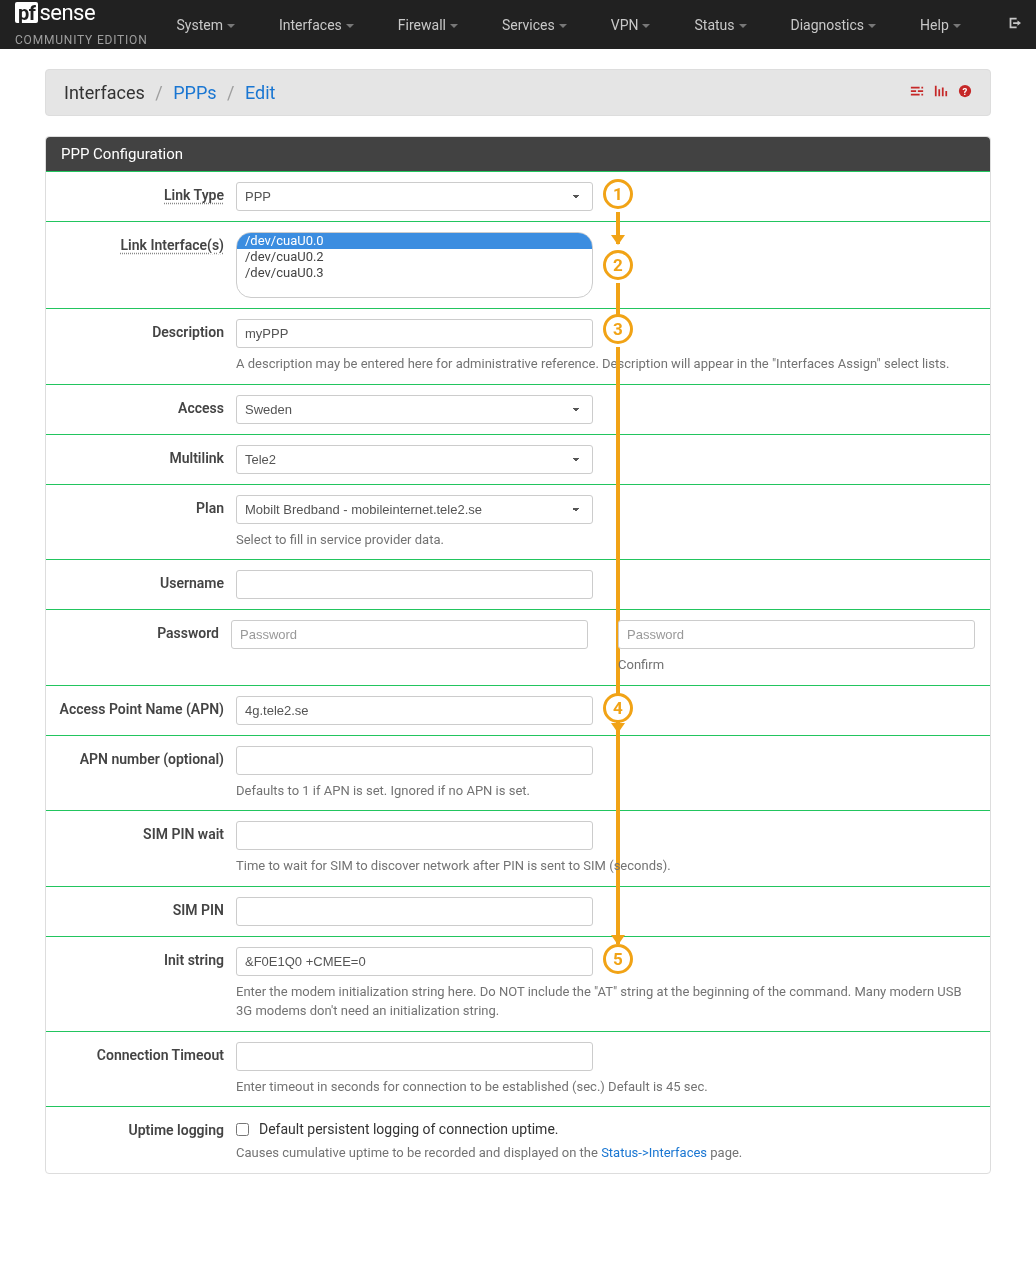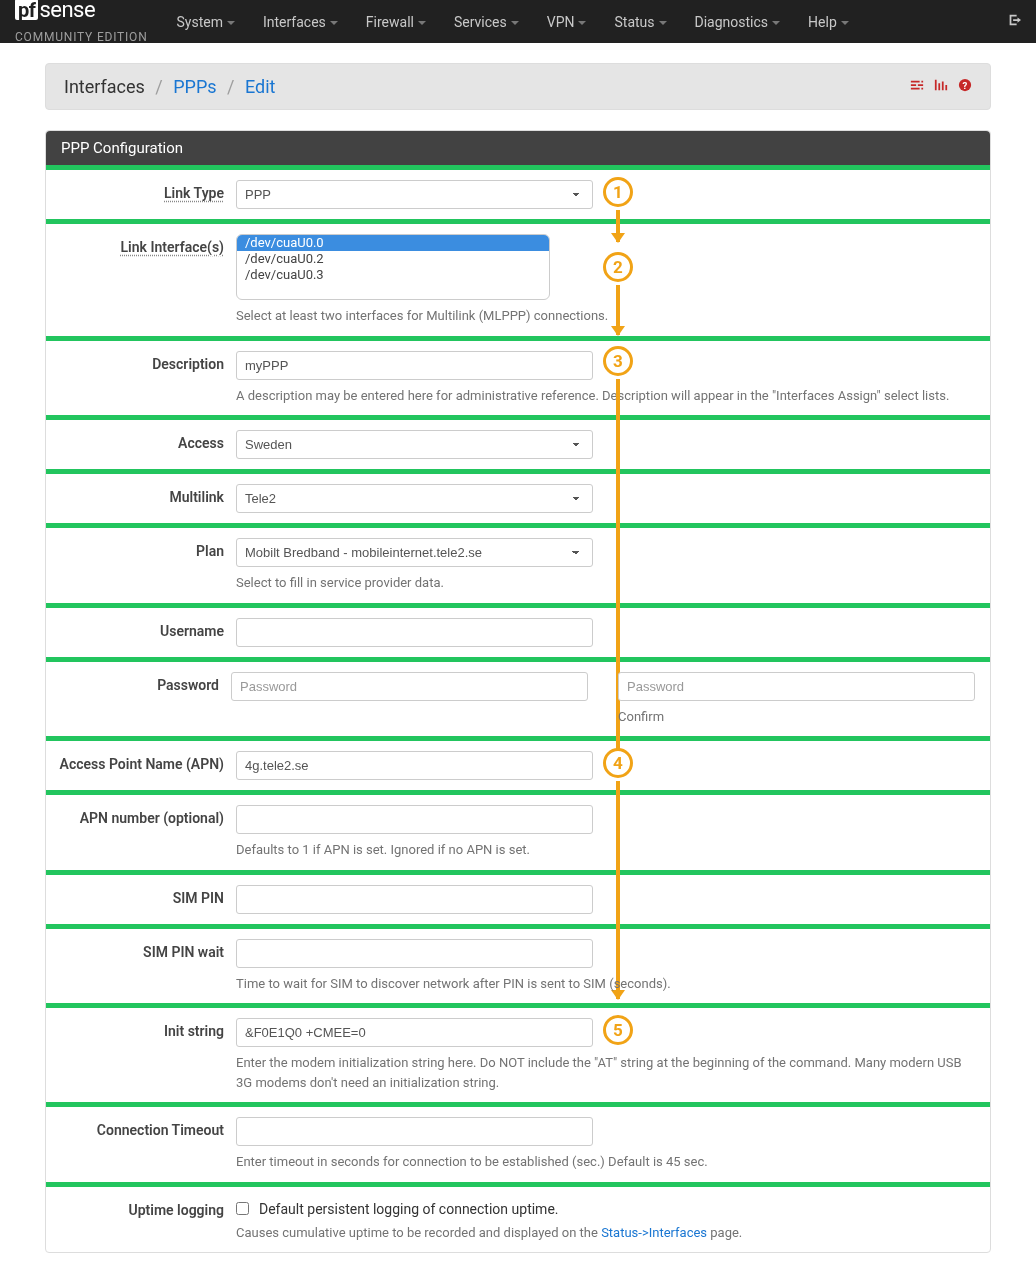--- a/index.html
+++ b/index.html
@@ -1,50 +1,50 @@
 <!DOCTYPE html>
 <html><head>
 <meta charset="utf-8">
 <style>
 * { box-sizing: border-box; margin:0; padding:0; }
 body { font-family: -apple-system, BlinkMacSystemFont, "Segoe UI", Roboto, Helvetica, Arial, sans-serif; background:#fff; color:#333; font-size:14px; width:1036px; }
-.nav { background:#212121; height:43px; display:flex; align-items:center; padding:0 15px; }
+.nav { background:#212121; height:49px; display:flex; align-items:center; padding:0 15px; }
 .logo { display:flex; flex-direction:column; margin-right:15px; }
 .logo-top { color:#fff; font-size:22px; font-weight:400; letter-spacing:-0.5px; line-height:1; }
 .logo-top .pf { background:#fff; color:#212121; font-weight:700; padding:1px 3px 0; border-radius:2px; font-size:20px; display:inline-block; margin-right:1px; line-height:1; }
 .logo-sub { color:#9e9e9e; font-size:12px; letter-spacing:0.8px; margin-top:9px; }
-.nav-menu { display:flex; list-style:none; flex:1; }
+.nav-menu { display:flex; list-style:none; flex:1;gap:16px; }
 .nav-item { color:#c8c8c8; padding:0 14px; font-size:14px; cursor:pointer; }
 .caret { display:inline-block; width:0; height:0; margin-left:4px; vertical-align:middle; border-top:4px solid #787878; border-right:4px solid transparent; border-left:4px solid transparent; }
 .logout { color:#c8c8c8; font-size:16px; margin-left:auto; cursor:pointer; }
 
 .container { padding:20px 45px; }
 .header { background:#e5e5e5; border:1px solid #ddd; border-radius:4px; padding:12px 18px; display:flex; align-items:center; }
 .breadcrumb { font-size:18px; color:#333; font-weight:400; }
 .breadcrumb .sep { color:#9e9e9e; margin:0 6px; }
 .breadcrumb a { color:#1976d2; text-decoration:none; }
 .header-icons { margin-left:auto; display:flex; gap:10px; }
 .header-icons span { color:#c62828; font-size:15px; cursor:pointer; }
 
 .panel { border:1px solid #ddd; border-radius:4px; margin-top:20px; }
 .panel-head { background:#424242; color:#fff; padding:8px 15px; font-size:15px; font-weight:400; border-radius:4px 4px 0 0; }
 
-.row { border-top:5px solid #22c55e; display:flex; padding:10px 0; }
+.row { border-top:1px solid #22c55e; display:flex; padding:10px 0; }
 .row:first-child { border-top:none; }
 .label { width:190px; text-align:right; padding:5px 12px 0 0; color:#444; font-weight:600; font-size:14px; }
 .label.u { text-decoration:underline dotted #888; text-underline-offset:3px; }
 .field { flex:1; padding-right:15px; position:relative; }
 .help { color:#737373; font-size:13px; margin-top:6px; line-height:1.5; }
 .help a { color:#1976d2; text-decoration:none; }
 
 .inp, .sel { width:357px; height:29px; border:1px solid #ccc; border-radius:3px; padding:0 8px; font-size:13px; color:#555; background:#fff; }
 .inp::placeholder { color:#999; }
 .sel { appearance:none; background-image:linear-gradient(45deg,transparent 50%,#555 50%),linear-gradient(135deg,#555 50%,transparent 50%); background-position:right 16px top 12px, right 12px top 12px; background-size:4px 4px,4px 4px; background-repeat:no-repeat; }
 
-.multi { width:314px; height:66px; border:1px solid #ccc; border-radius:6px; font-size:13px; overflow-y:scroll; scrollbar-width:auto; }
+.multi { width:357px; height:66px; border:1px solid #ccc; border-radius:15px; font-size:13px; overflow-y:scroll; scrollbar-width:auto; }
 .multi .opt { padding:0 8px; line-height:16px; color:#444; }
 .multi .opt.sel-opt { background:#3b8de0; color:#fff; }
 
 .pwd-col { display:flex; gap:30px; }
 .pwd-col > div { display:flex; flex-direction:column; }
 
 .chk-row { display:flex; align-items:center; gap:10px; margin-top:4px; }
 .chk-row input[type="checkbox"] { width:13px; height:13px; }
 
 .bubble { position:absolute; width:30px; height:30px; border:3px solid #f1a316; border-radius:50%; background:#fff; color:#f1a316; font-weight:700; font-size:17px; display:flex; align-items:center; justify-content:center; left:367px; }
@@ -115,21 +115,20 @@
     </div>
 
     <div class="row">
       <div class="label u">Link Interface(s)</div>
       <div class="field">
         <div class="multi">
           <div class="opt sel-opt">/dev/cuaU0.0</div>
           <div class="opt">/dev/cuaU0.2</div>
           <div class="opt">/dev/cuaU0.3</div>
         </div>
-        <div class="help">Select at least two interfaces for Multilink (MLPPP) connections.</div>
         <div class="bubble" style="top:18px;">2</div>
         <div class="arrow-down" style="top:51px;height:50px;"></div>
       </div>
     </div>
 
     <div class="row">
       <div class="label">Description</div>
       <div class="field">
         <input class="inp" value="myPPP" style="">
         <div class="help">A description may be entered here for administrative reference. Description will appear in the "Interfaces Assign" select lists.</div>
@@ -188,30 +187,30 @@
 
     <div class="row">
       <div class="label">APN number (optional)</div>
       <div class="field">
         <input class="inp" value="" style="">
         <div class="help">Defaults to 1 if APN is set. Ignored if no APN is set.</div>
       </div>
     </div>
 
     <div class="row">
+      <div class="label">SIM PIN wait</div>
+      <div class="field">
+        <input class="inp" value="" style="">
+        <div class="help">Time to wait for SIM to discover network after PIN is sent to SIM (seconds).</div>
+      </div>
+    </div>
+
+    <div class="row">
       <div class="label">SIM PIN</div>
       <div class="field"><input class="inp" value="" style=""></div>
-    </div>
-
-    <div class="row">
-      <div class="label">SIM PIN wait</div>
-      <div class="field">
-        <input class="inp" value="" style="">
-        <div class="help">Time to wait for SIM to discover network after PIN is sent to SIM (seconds).</div>
-      </div>
     </div>
 
     <div class="row">
       <div class="label">Init string</div>
       <div class="field">
         <input class="inp" value="&amp;F0E1Q0 +CMEE=0" style="">
         <div class="help">Enter the modem initialization string here. Do NOT include the "AT" string at the beginning of the command. Many modern USB 3G modems don't need an initialization string.</div>
         <div class="bubble" style="top:-3px;">5</div>
       </div>
     </div>

